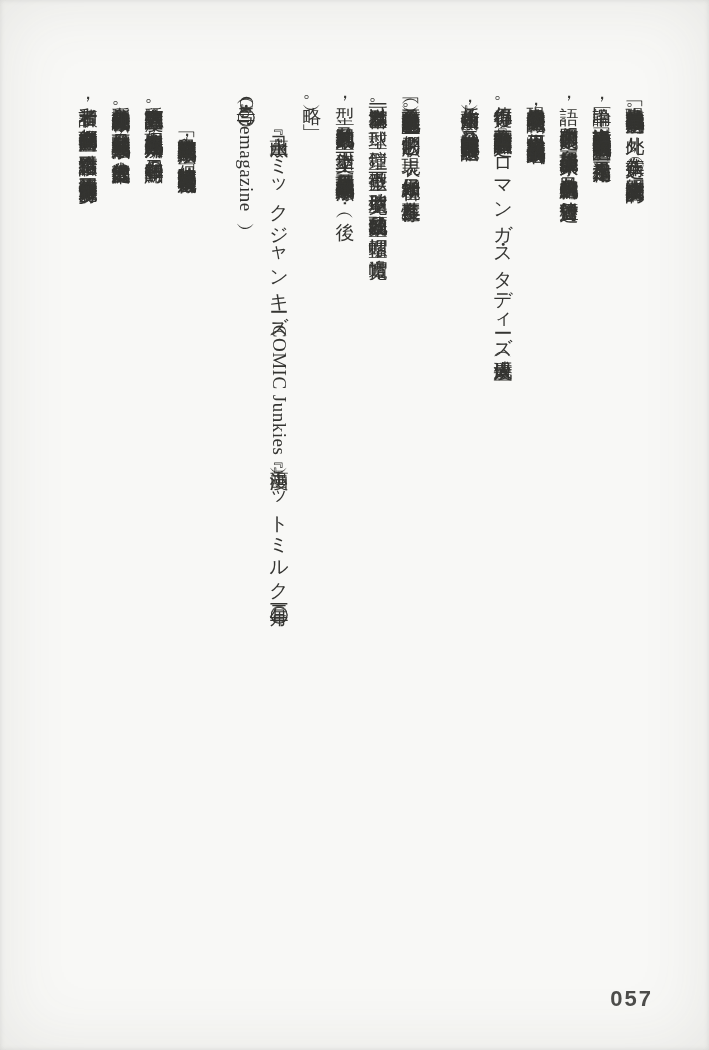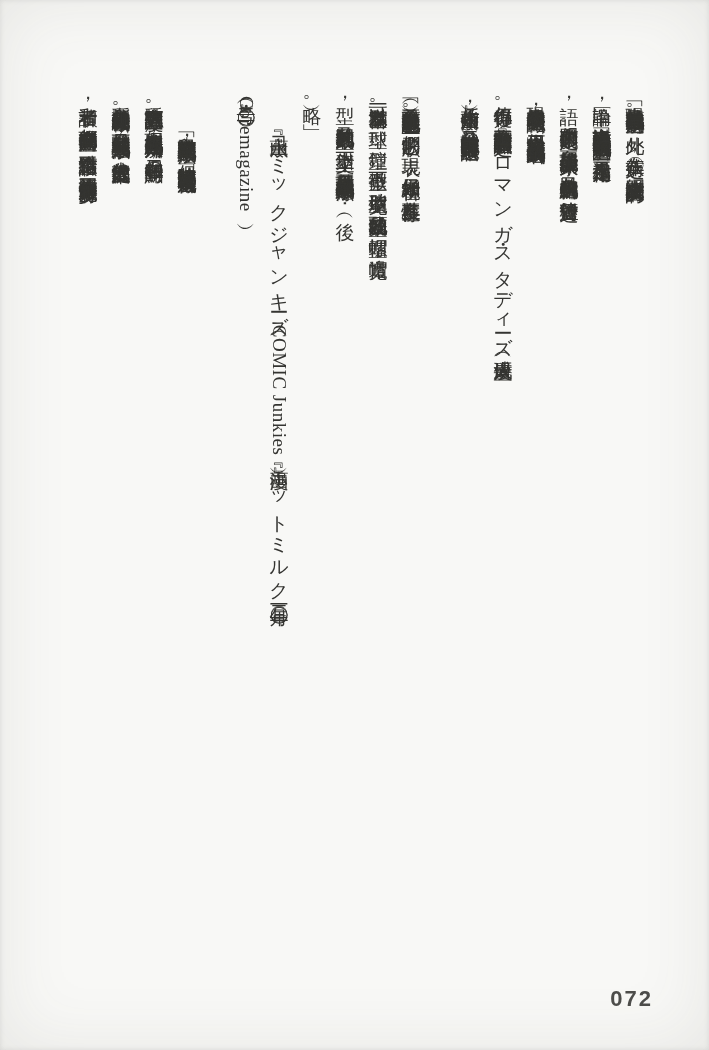--- a/index.html
+++ b/index.html
@@ -83,14 +83,14 @@
         <div class="col indent">永山薫『コミックジャンキーズ（COMIC Junkies）』『漫画ホットミルク二〇〇〇年一月</div>
         <div class="col">号』（二〇〇〇・Coremagazine）</div>
       </div>
       <div class="para gap">
         <div class="col indent">本段文中雖然提到「乳頭網點殘像手法」，但此時該技法仍未達到可被定義為「乳首殘像」</div>
         <div class="col">這種專有名詞的認知度。這個表現自一九九四年時便已經為人所知，但在二〇〇〇年的時間點，</div>
         <div class="col">名稱和定義本身或許仍相當模糊。然而只要聽到「乳首網點殘像手法」，大部分的成人漫畫從業</div>
         <div class="col">者和讀者，都能在腦中浮現具體的畫面，這點應該不會錯。儘管不同作家的作畫方式可能多少有</div>
       </div>
     </div>
-  <div class="page-number">072</div>
+  <div class="page-number">057</div>
 </div>
 
 </body></html>

